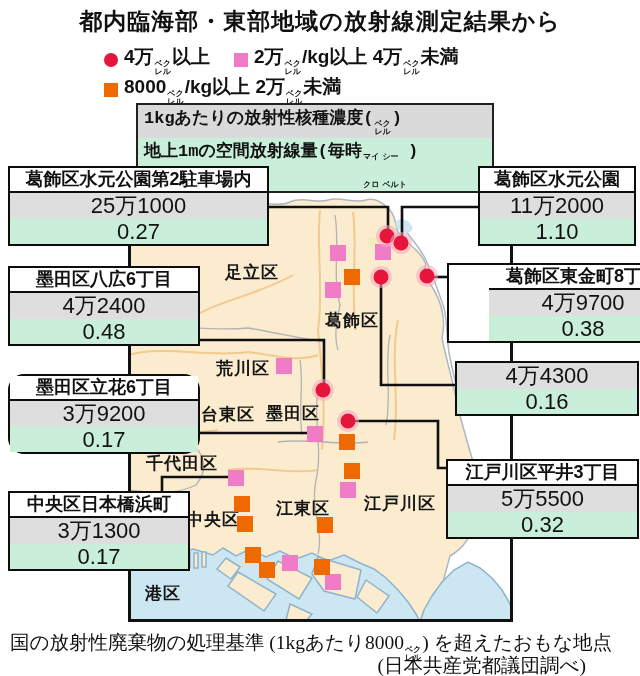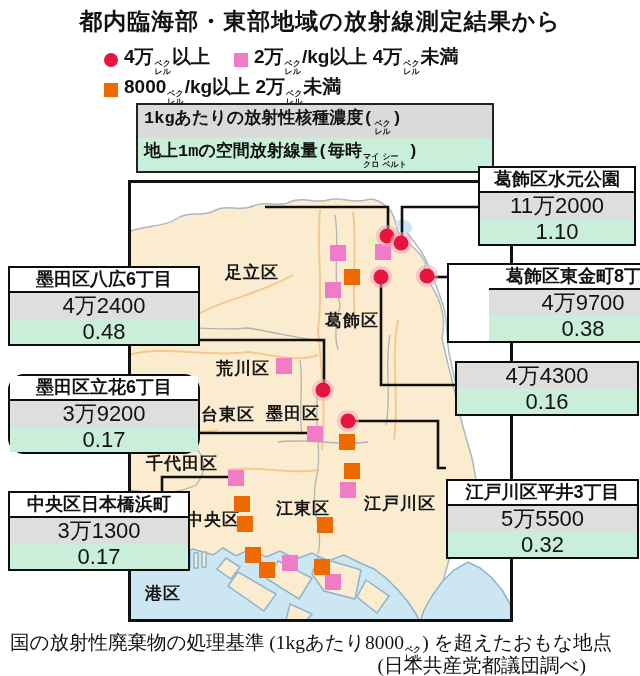--- a/index.html
+++ b/index.html
@@ -12,21 +12,21 @@
               font-size:19px;font-weight:600;white-space:nowrap;}
   #legend-row1{top:44px;}
   #legend-row2{top:74px;}
   .sw{display:inline-block;width:14px;height:14px;margin-right:6px;flex:none;}
   .sw.circle{border-radius:50%;width:14px;height:14px;}
   .legend-gap{display:inline-block;width:24px;}
   
   .stk{display:inline-flex;flex-direction:column;vertical-align:-3px;line-height:1;
        font-size:8px;font-weight:600;margin:0 1px;}
   .stkrow{display:inline-flex;gap:1px;vertical-align:-3px;}
-  .stkrow .stk{vertical-align:0;}
+  .stkrow .stk{vertical-align:0;gap:20px;}
   
   #info-box{position:absolute;left:136px;top:103px;width:354px;border:2px solid #222;
             font-size:17px;font-weight:600;z-index:4;}
   #info-box .row{padding:2px 6px;line-height:24px;white-space:nowrap;font-family:Liberation Mono, monospace;}
   #info-box .row1{background:#dadada;}
   #info-box .row2{background:#c9efda;}
   
   .callout{position:absolute;border:2.5px solid #0d0d0d;background:#fff;z-index:6;}
   .callout .t{font-size:18px;font-weight:600;text-align:center;background:#fff;
               border-bottom:2px solid #0d0d0d;padding:1px 1px;line-height:21px;white-space:nowrap;}
@@ -211,20 +211,25 @@
         </g>
         <g>
           <circle cx="220" cy="241" r="11" fill="#f6aabe" opacity="0.55"></circle>
           <circle cx="220" cy="241" r="7.5" fill="#e6153c"></circle>
         </g>
       </g>
 
     <rect x="1.5" y="1.5" width="382" height="439" fill="none" stroke="#111" stroke-width="3"></rect>
   </svg>
 
+  <div class="callout" style="left:8px;top:166px;width:257px;">
+    <div class="t">葛飾区水元公園第2駐車場内</div>
+    <div class="v">25万1000</div>
+    <div class="d">0.27</div>
+  </div>
   <div class="callout" style="left:8px;top:266px;width:188px;">
     <div class="t">墨田区八広6丁目</div>
     <div class="v">4万2400</div>
     <div class="d">0.48</div>
   </div>
   <div class="callout" style="left:8px;top:374px;width:188px;border-radius:16px;">
     <div class="t">墨田区立花6丁目</div>
     <div class="v">3万9200</div>
     <div class="d">0.17</div>
   </div>
@@ -240,21 +245,21 @@
   </div>
   <div class="callout" style="left:447px;top:263px;width:188px;padding-left:40px;">
     <div class="t">葛飾区東金町8丁目</div>
     <div class="v">4万9700</div>
     <div class="d">0.38</div>
   </div>
   <div class="callout" style="left:455px;top:361px;width:180px;">
     <div class="v">4万4300</div>
     <div class="d">0.16</div>
   </div>
-  <div class="callout" style="left:446px;top:459px;width:189px;margin-top:20px;">
+  <div class="callout" style="left:446px;top:459px;width:189px;">
     <div class="t">江戸川区平井3丁目</div>
     <div class="v">5万5500</div>
     <div class="d">0.32</div>
   </div>
 
   <div id="footnote1"><span>国の放射性廃棄物の処理基準 (1kgあたり8000</span><span class="stk">
         <span>ベク</span>
         <span>レル</span>
       </span><span>) を超えたおもな地点</span></div>
   <div id="footnote2">(日本共産党都議団調べ)</div>

